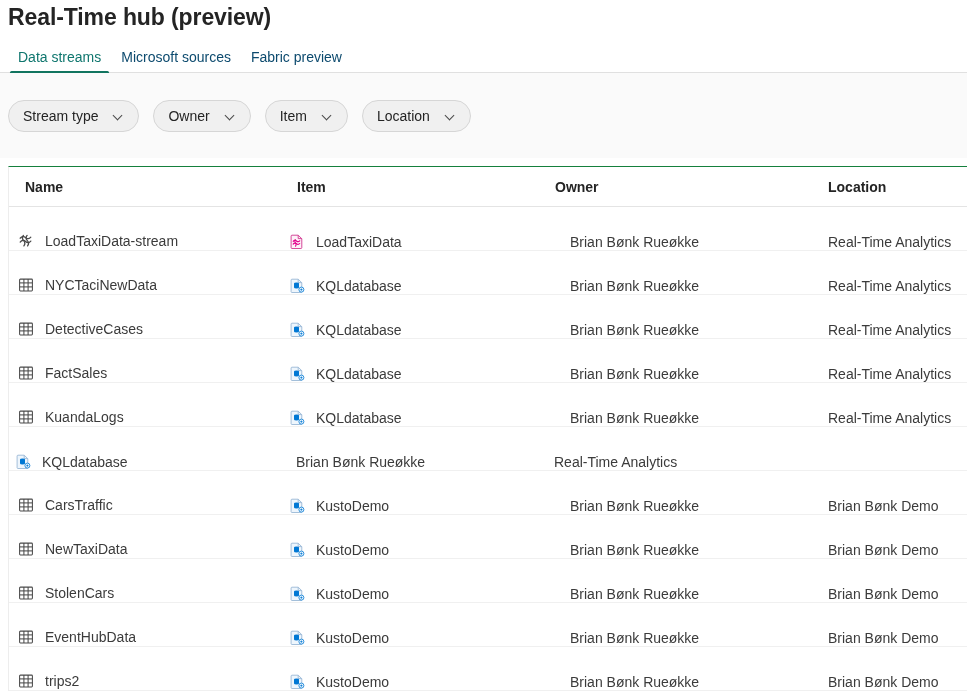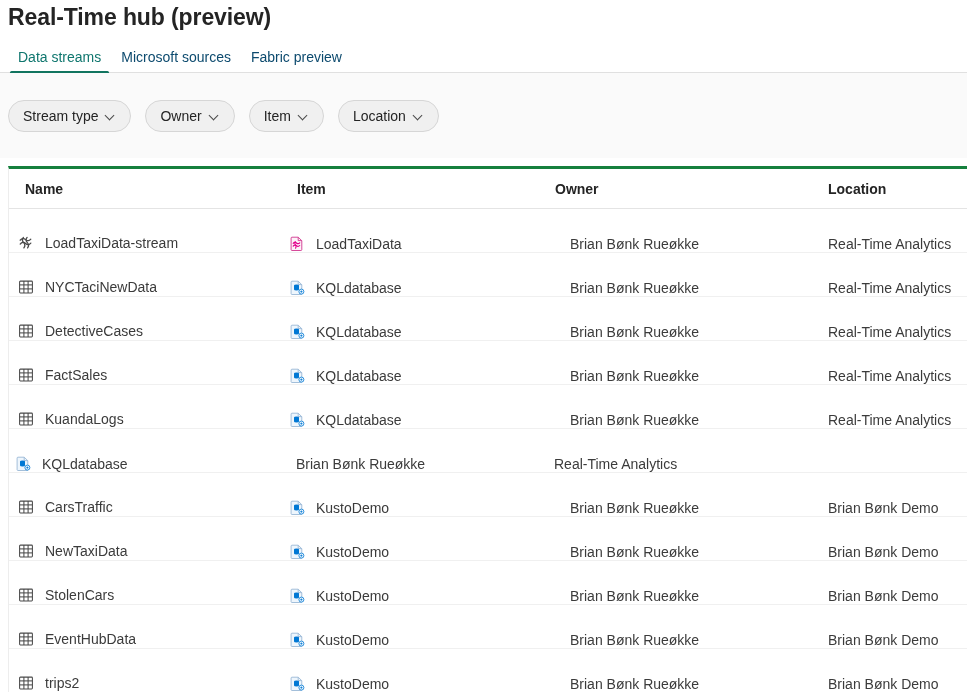--- a/index.html
+++ b/index.html
@@ -85,21 +85,21 @@
     padding-left: 8px;
     gap: 14px;
   }
   .pill {
     height: 32px;
     border: 1px solid #d6d6d6;
     background: #f0f0f0;
     border-radius: 16px;
     display: inline-flex;
     align-items: center;
-    gap: 8px;
+    gap: 16px;
     padding: 0 14px;
     font-size: 14px;
     color: #242424;
     cursor: pointer;
     white-space: nowrap;
   }
   .chev {
     width: 10px;
     height: 10px;
     display: inline-block;
@@ -118,21 +118,21 @@
     transform: rotate(45deg);
   }
 
   
   .table-card {
     position: absolute;
     left: 8px;
     top: 166px;
     width: 959px;
     background: #ffffff;
-    border-top: 3px solid #15803d;
+    border-top: 1px solid #15803d;
     border-left: 1px solid #ededed;
   }
 
   .thead {
     display: flex;
     align-items: center;
     height: 40px;
     border-bottom: 1px solid #e4e4e4;
   }
   .th {

